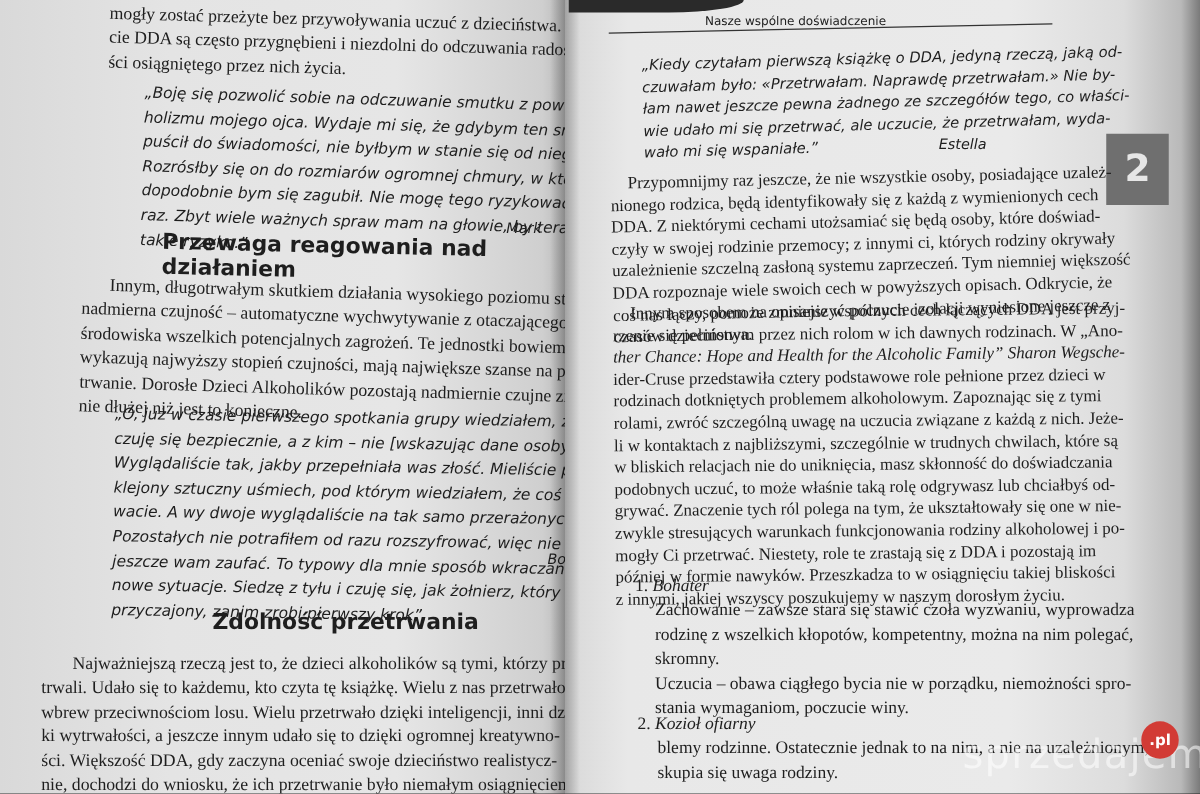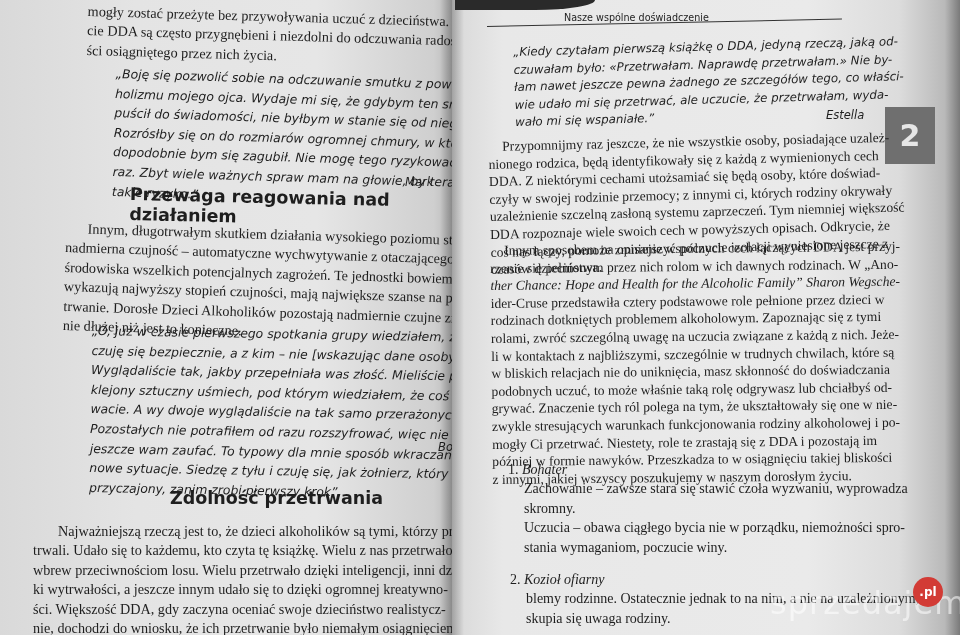--- a/index.html
+++ b/index.html
@@ -87,21 +87,21 @@
 <div class="header-rule"></div>
 <div class="chapter-tab">2</div>
 
 <div class="quote" style="left:513px;top:44px;font-size:11.8px;line-height:17.5px;transform:rotate(-1.6deg);transform-origin:left top;">
   <span class="line">„Kiedy czytałam pierwszą książkę o DDA, jedyną rzeczą, jaką od-</span>
   <span class="line">czuwałam było: «Przetrwałam. Naprawdę przetrwałam.» Nie by-</span>
   <span class="line">łam nawet jeszcze pewna żadnego ze szczegółów tego, co właści-</span>
   <span class="line">wie udało mi się przetrwać, ale uczucie, że przetrwałam, wyda-</span>
   <span class="line">wało mi się wspaniałe.”</span>
 </div>
-<div class="sig" style="left:826px;top:108px;">Estella</div>
+<div class="sig" style="left:751px;top:108px;">Estella</div>
 
 <div class="p" style="left:488px;top:138px;font-size:13.6px;line-height:17.6px;transform:rotate(-1.3deg);transform-origin:left top;">
   <span class="line" style="padding-left:14px">Przypomnijmy raz jeszcze, że nie wszystkie osoby, posiadające uzależ-</span>
   <span class="line">nionego rodzica, będą identyfikowały się z każdą z wymienionych cech</span>
   <span class="line">DDA. Z niektórymi cechami utożsamiać się będą osoby, które doświad-</span>
   <span class="line">czyły w swojej rodzinie przemocy; z innymi ci, których rodziny okrywały</span>
   <span class="line">uzależnienie szczelną zasłoną systemu zaprzeczeń. Tym niemniej większość</span>
   <span class="line">DDA rozpoznaje wiele swoich cech w powyższych opisach. Odkrycie, że</span>
   <span class="line">coś nas łączy, pomoże zmniejszyć poczucie izolacji wyniesione jeszcze z</span>
   <span class="line">czasów dzieciństwa.</span>
@@ -121,20 +121,21 @@
   <span class="line">zwykle stresujących warunkach funkcjonowania rodziny alkoholowej i po-</span>
   <span class="line">mogły Ci przetrwać. Niestety, role te zrastają się z DDA i pozostają im</span>
   <span class="line">później w formie nawyków. Przeszkadza to w osiągnięciu takiej bliskości</span>
   <span class="line">z innymi, jakiej wszyscy poszukujemy w naszym dorosłym życiu.</span>
 </div>
 
 <div class="list-item" style="left:508px;top:460px;">
   <div><span>1.</span> <span class="it">Bohater</span></div>
   <div style="padding-left:16px;">
     <span class="line">Zachowanie – zawsze stara się stawić czoła wyzwaniu, wyprowadza</span>
+    <span class="line">rodzinę z wszelkich kłopotów, kompetentny, można na nim polegać,</span>
     <span class="line">skromny.</span>
     <span class="line">Uczucia – obawa ciągłego bycia nie w porządku, niemożności spro-</span>
     <span class="line">stania wymaganiom, poczucie winy.</span>
   </div>
 </div>
 
 <div class="list-item" style="left:510px;top:570px;">
   <div><span>2.</span> <span class="it">Kozioł ofiarny</span></div>
   <div style="padding-left:16px;">
     <span class="line">blemy rodzinne. Ostatecznie jednak to na nim, a nie na uzależnionym,</span>

